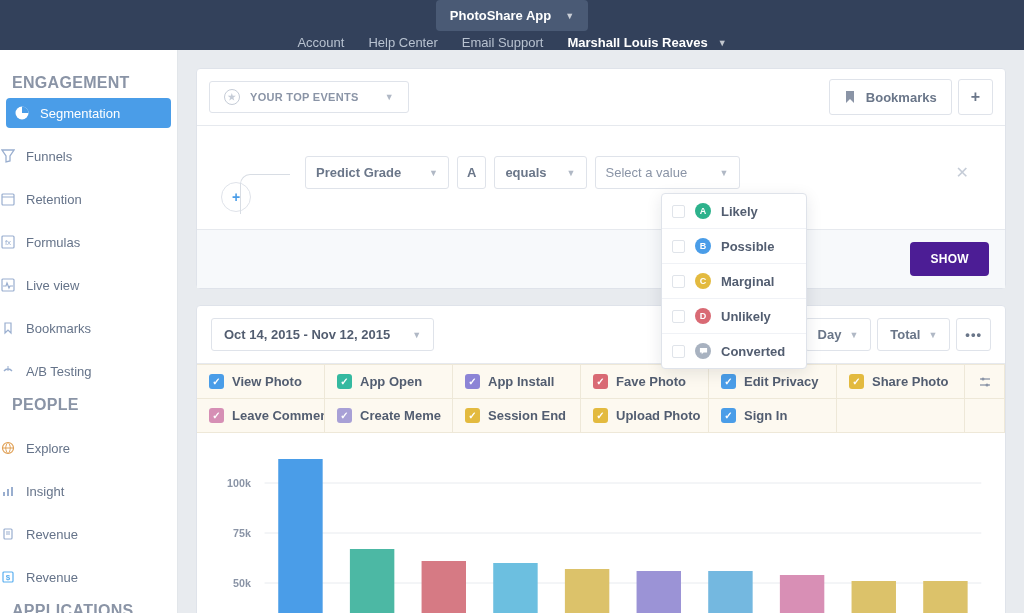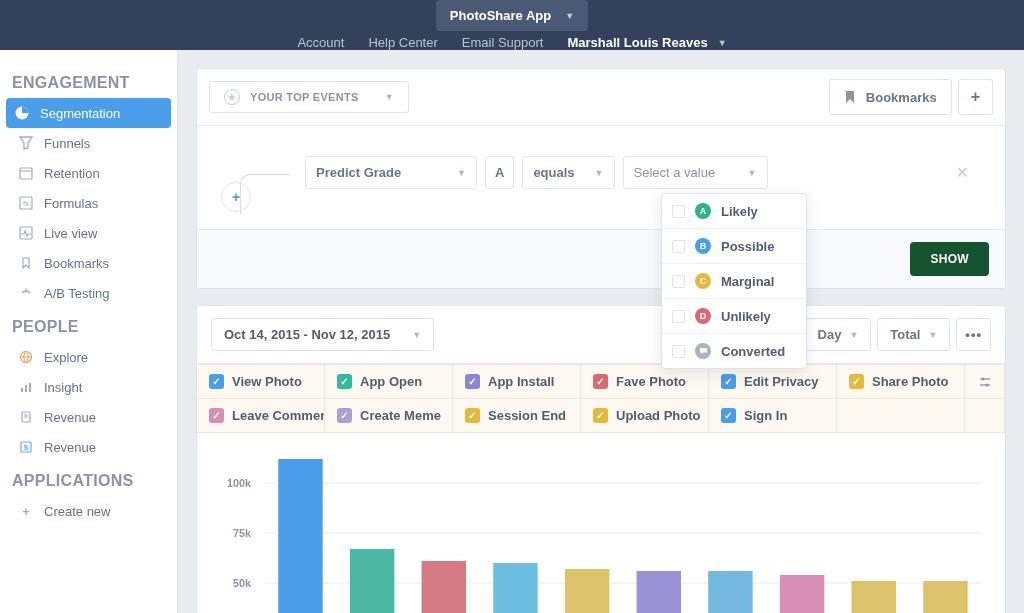--- a/index.html
+++ b/index.html
@@ -10,21 +10,21 @@
 .app-switch { background: #4a5a75; color: #fff; padding: 8px 14px; border-radius: 4px; display: flex; align-items: center; gap: 14px; cursor: pointer; font-size: 13px; font-weight: 600; }
 .app-switch .caret { font-size: 9px; opacity: 0.7; }
 .top-right { display: flex; align-items: center; gap: 24px; color: #b8c2d0; font-size: 13px; }
 .top-link { cursor: pointer; }
 .user-name { color: #fff; font-weight: 600; display: flex; align-items: center; gap: 10px; }
 
 
 .layout { display: flex; height: calc(100vh - 50px); }
 .sidebar { width: 178px; background: #fff; border-right: 1px solid #e2e6ea; padding-top: 14px; overflow-y: auto; }
 .sb-section-title { font-size: 16px; font-weight: 700; color: #8a94a6; padding: 10px 12px 6px; letter-spacing: 0.3px; }
-.sb-item { display: flex; align-items: center; gap: 10px; padding: 7px 18px; cursor: pointer; color: #657389; font-size: 13px; }
+.sb-item { display: flex; align-items: center; gap: 10px; padding: 7px 0; cursor: pointer; color: #657389; font-size: 13px; margin-top: 13px; }
 .sb-item.active { background: #4a9de8; color: #fff; border-radius: 4px; margin: 0 6px; padding: 7px 8px; }
 .sb-item.active .ic { color: #fff; }
 .ic { width: 16px; height: 16px; display: inline-flex; align-items: center; justify-content: center; flex-shrink: 0; }
 
 .main { flex: 1; padding: 18px; overflow: auto; }
 
 
 .panel { background: #fff; border: 1px solid #dfe3ea; border-radius: 4px; }
 .panel-top { display: flex; justify-content: space-between; align-items: center; padding: 10px 12px; border-bottom: 1px solid #e6e9ee; }
 .your-events { border: 1px solid #dfe3ea; border-radius: 3px; padding: 7px 14px; display: flex; align-items: center; gap: 10px; color: #8a94a6; cursor: pointer; font-size: 11px; font-weight: 700; letter-spacing: 0.3px; }
@@ -33,35 +33,35 @@
 .panel-top-right { display: flex; gap: 6px; }
 .bookmarks-btn { border: 1px solid #dfe3ea; border-radius: 3px; padding: 8px 14px; display: flex; align-items: center; gap: 10px; font-weight: 700; color: #6a7689; cursor: pointer; font-size: 13px; }
 .plus-btn { border: 1px solid #dfe3ea; border-radius: 3px; padding: 8px 12px; color: #6a7689; font-weight: 700; font-size: 16px; cursor: pointer; }
 
 .query-body { padding: 30px 30px 40px; position: relative; }
 .add-circle { position: absolute; left: 24px; top: 56px; width: 30px; height: 30px; border: 1px solid #dfe3ea; border-radius: 50%; display: flex; align-items: center; justify-content: center; color: #4a9de8; font-size: 14px; font-weight: 700; cursor: pointer; background: #fff; }
 .query-row { display: flex; gap: 8px; align-items: center; margin-left: 78px; position: relative; }
 .query-connector { position: absolute; left: -65px; top: 18px; width: 50px; height: 40px; border-left: 1px solid #d8dde4; border-top: 1px solid #d8dde4; border-top-left-radius: 10px; }
 .sel { border: 1px solid #dfe3ea; border-radius: 3px; padding: 8px 10px; display: flex; align-items: center; gap: 10px; color: #6a7689; cursor: pointer; background: #fff; font-size: 13px; }
 .sel .caret { font-size: 9px; color: #b0b8c5; margin-left: 10px; }
-.sel.predict { width: 172px; justify-content: space-between; font-weight: 600; text-align: right; }
+.sel.predict { width: 144px; justify-content: space-between; font-weight: 600; text-align: right; }
 .sel.type-box { padding: 8px 9px; font-weight: 700; }
 .sel.equals { font-weight: 600; }
 .sel.value { width: 145px; justify-content: space-between; color: #8a94a6; }
 .close-x { margin-left: auto; color: #c5ccd7; font-size: 16px; cursor: pointer; padding: 0 6px; }
 
 
 .dropdown { position: absolute; background: #fff; border: 1px solid #dfe3ea; border-radius: 4px; box-shadow: 0 4px 16px rgba(20,30,50,0.1); width: 146px; z-index: 20; top: 37px; left: 356px; }
 .dd-item { display: flex; align-items: center; gap: 10px; padding: 9px 10px; border-bottom: 1px solid #f0f2f6; cursor: pointer; font-weight: 600; color: #525d70; font-size: 13px; }
 .dd-item:last-child { border-bottom: none; }
 .dd-check { width: 13px; height: 13px; border: 1px solid #e0e4ea; border-radius: 2px; }
 .dd-badge { width: 16px; height: 16px; border-radius: 50%; color: #fff; font-size: 9px; font-weight: 700; display: flex; align-items: center; justify-content: center; }
 
 .show-footer { background: #f7f9fb; border-top: 1px solid #e6e9ee; padding: 12px 16px; display: flex; justify-content: flex-end; }
-.show-btn { background: #14532d; color: #fff; border: none; padding: 10px 20px; border-radius: 4px; font-weight: 700; font-size: 12px; cursor: pointer; letter-spacing: 0.3px; }
+.show-btn { background: #4c1d95; color: #fff; border: none; padding: 10px 20px; border-radius: 4px; font-weight: 700; font-size: 12px; cursor: pointer; letter-spacing: 0.3px; }
 
 
 .chart-panel { margin-top: 16px; }
 .chart-top { display: flex; justify-content: space-between; align-items: center; padding: 12px 14px; border-bottom: 1px solid #e6e9ee; }
 .date-range { border: 1px solid #dfe3ea; border-radius: 3px; padding: 8px 12px; display: flex; align-items: center; gap: 22px; font-weight: 700; color: #525d70; cursor: pointer; font-size: 13px; }
 .chart-ctrls { display: flex; gap: 6px; }
 .ctrl { border: 1px solid #dfe3ea; border-radius: 3px; padding: 8px 12px; display: flex; align-items: center; gap: 8px; color: #6a7689; cursor: pointer; font-weight: 600; font-size: 13px; }
 .ctrl.dots { padding: 8px 8px; letter-spacing: 1px; font-weight: 900; }
 
 .event-legend { background: #fdf9f0; border-top: 1px solid #eee8d8; border-bottom: 1px solid #eee8d8; }

